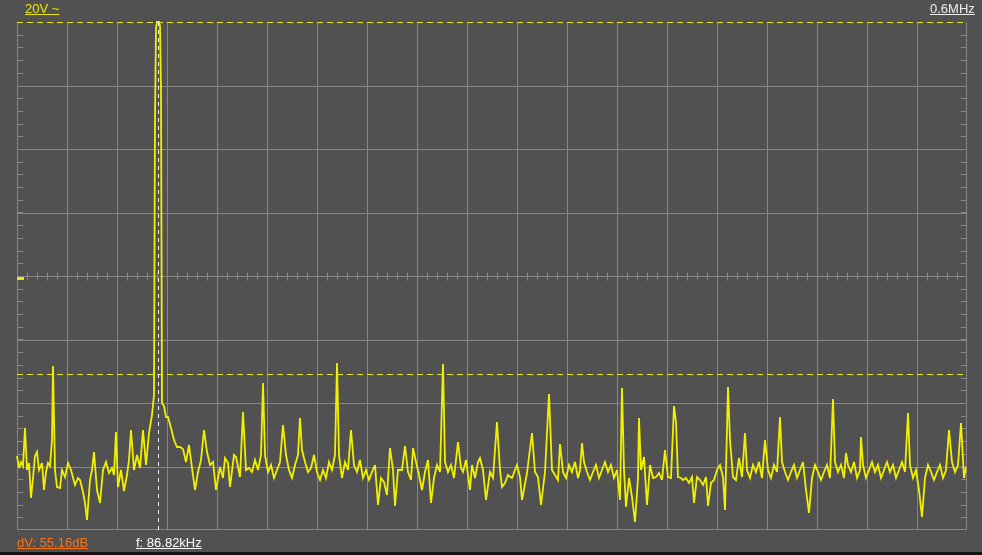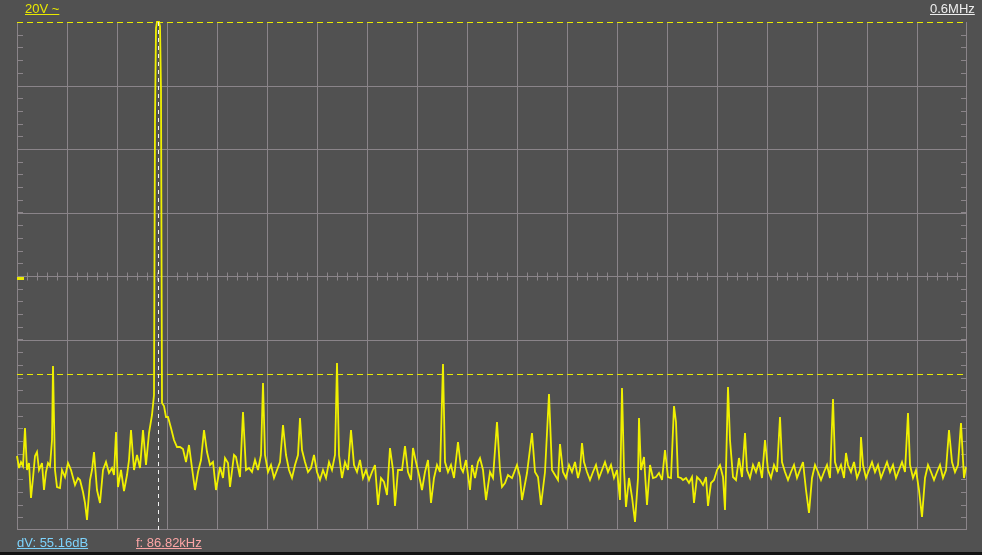--- a/index.html
+++ b/index.html
@@ -244,17 +244,17 @@
     <g id="g-f">
         <line x1="158.5" y1="22" x2="158.5" y2="532" stroke="#f2f2f2" stroke-width="1" stroke-dasharray="4 4"></line>
       </g>
     <g id="g-ref">
         <rect x="17" y="277" width="7" height="3" fill="#e9e900"></rect>
       </g>
   </svg>
 
   <span class="lbl" id="lbl-vdiv" style="color: rgb(233, 233, 0);">20V ~</span>
   <span class="lbl" id="lbl-span" style="color: rgb(238, 238, 238);">0.6MHz</span>
-  <span class="lbl" id="lbl-dv" style="color: #7dd3fc; text-align: center;">dV: 55.16dB</span>
-  <span class="lbl" id="lbl-f" style="color: #fca5a5;">f: 86.82kHz</span>
+  <span class="lbl" id="lbl-dv" style="color: #f97316; text-align: center;">dV: 55.16dB</span>
+  <span class="lbl" id="lbl-f" style="color: #ffffff;">f: 86.82kHz</span>
 
   <div id="bottom-edge" style="background: rgb(18, 18, 18);"></div>
 </div>
 
 </body></html>

